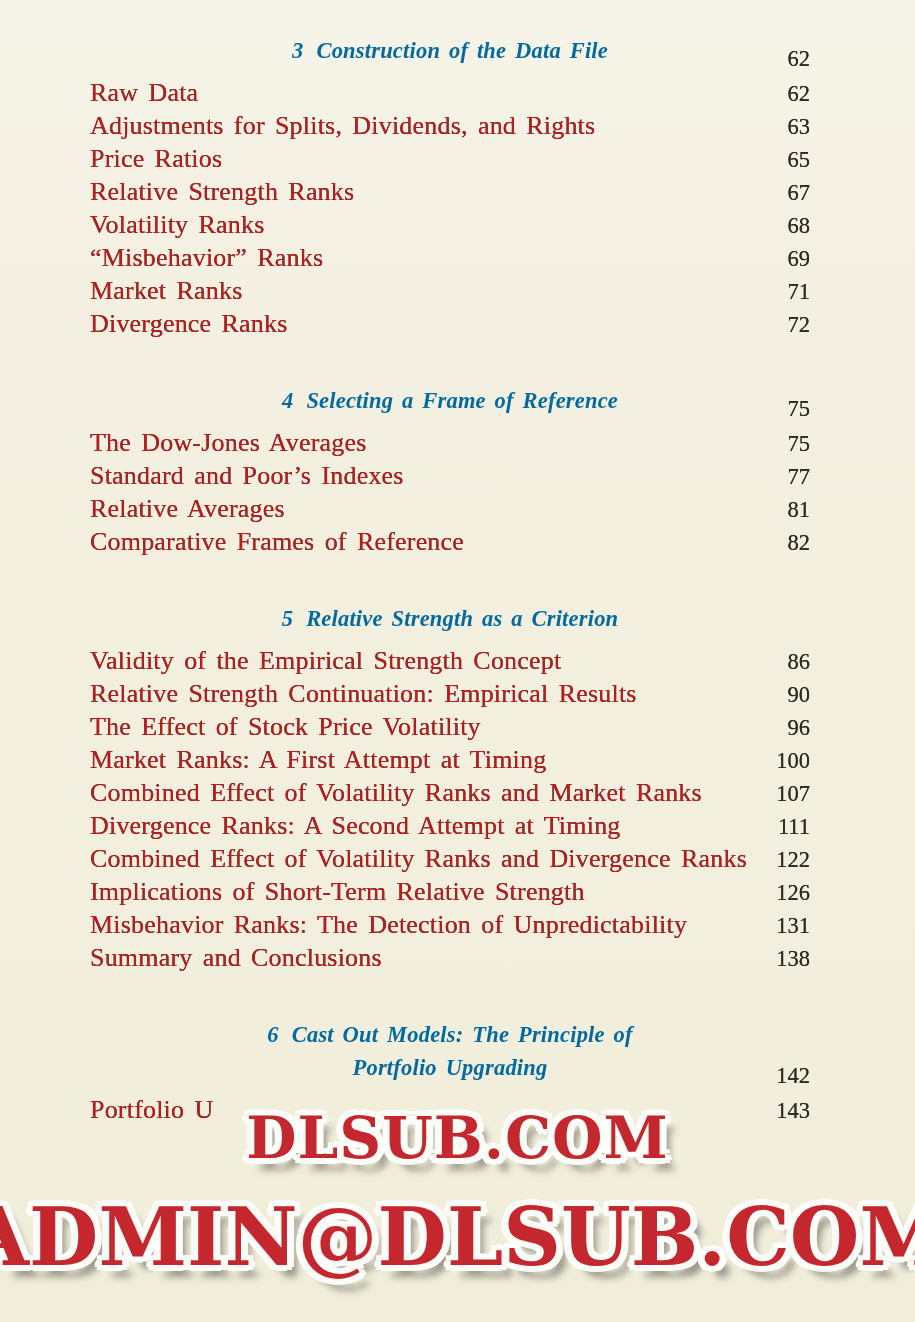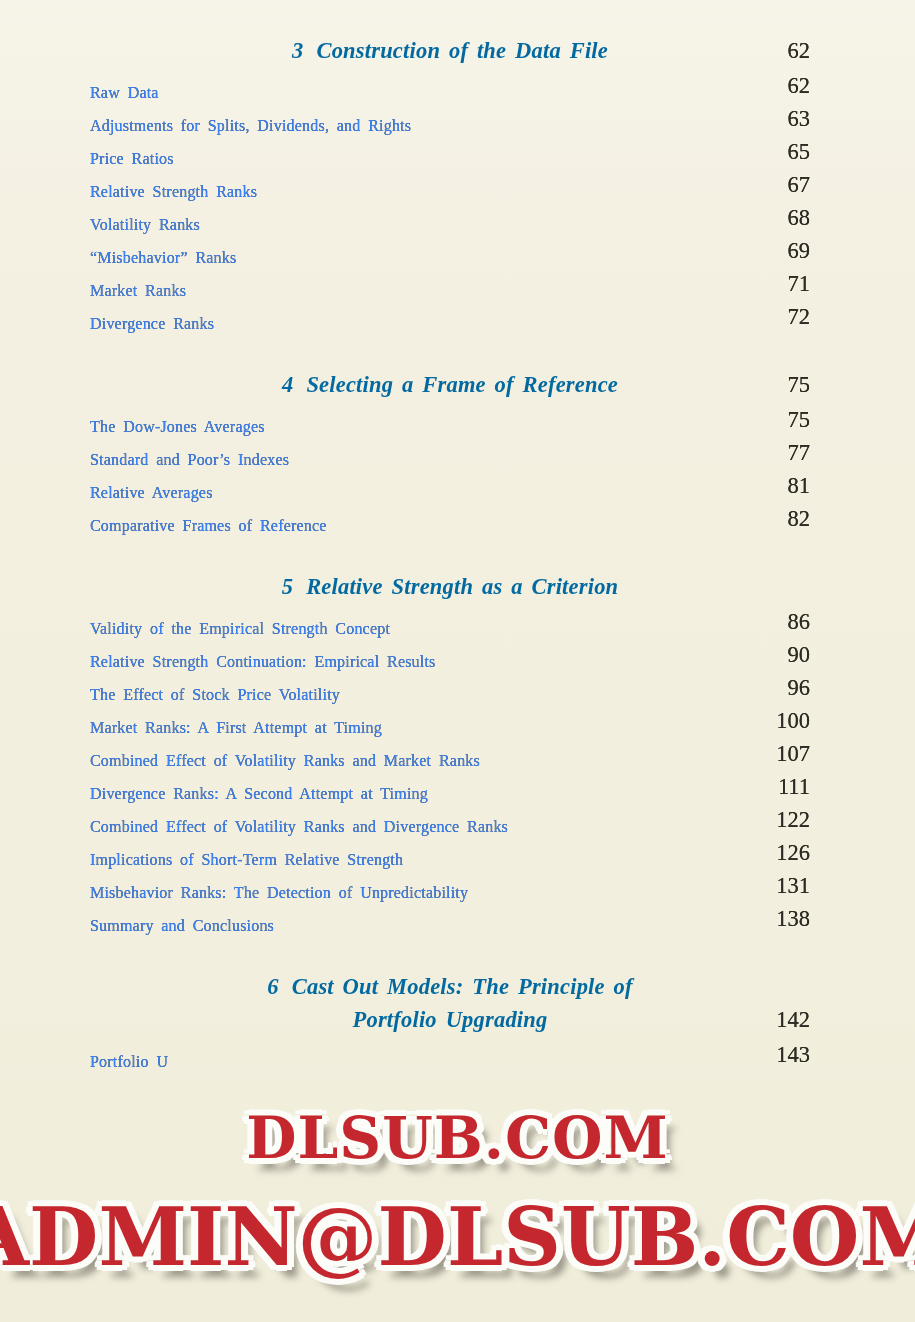--- a/index.html
+++ b/index.html
@@ -2,34 +2,34 @@
 <html><head>
 <meta charset="utf-8">
 <style>
   html,body{margin:0;padding:0;}
   body{
     width:915px;height:1322px;overflow:hidden;position:relative;
     background:linear-gradient(180deg,#f6f3e8 0%,#f3f0e1 25%,#f2efde 70%,#f0edda 100%);
     font-family:"Liberation Serif","DejaVu Serif",serif;
   }
   .toc{position:absolute;top:34px;left:90px;right:105px;}
-  .toc-section + .toc-section{margin-top:28px;}
+  .toc-section + .toc-section{margin-top:44px;}
   .row{position:relative;height:33px;line-height:33px;white-space:nowrap;}
   .heading-block{margin-bottom:9px;}
   .heading-text{
     text-align:center;font-style:italic;font-weight:bold;
     font-size:22.5px;color:#0369a1;word-spacing:3px;letter-spacing:.2px;
   }
   .heading-num{margin-right:13px;}
   .entry-label{
-    font-size:16px;color:#3b82f6;word-spacing:3.5px;letter-spacing:.2px;
+    font-size:26px;color:#b91c1c;word-spacing:3.5px;letter-spacing:.2px;
     text-shadow:0 0 .4px #3a362d;
   }
   .pagenum{
-    position:absolute;right:0;top:0;font-size:22.5px;color:#2e2b24;
+    position:absolute;right:0;top:8px;font-size:22.5px;color:#2e2b24;
     text-shadow:0 0 .4px #3a362d;
   }
   .entry .pagenum{transform:translateY(-7px);}
   
   .wm{
     position:absolute;left:50%;transform:translateX(-50%);
     font-family:"DejaVu Serif",serif;font-weight:bold;white-space:nowrap;
     color:#c4282e;z-index:5;
     text-shadow:
       -5px -5px 0 #fcfcf8, 0 -6px 0 #fcfcf8, 5px -5px 0 #fcfcf8,

